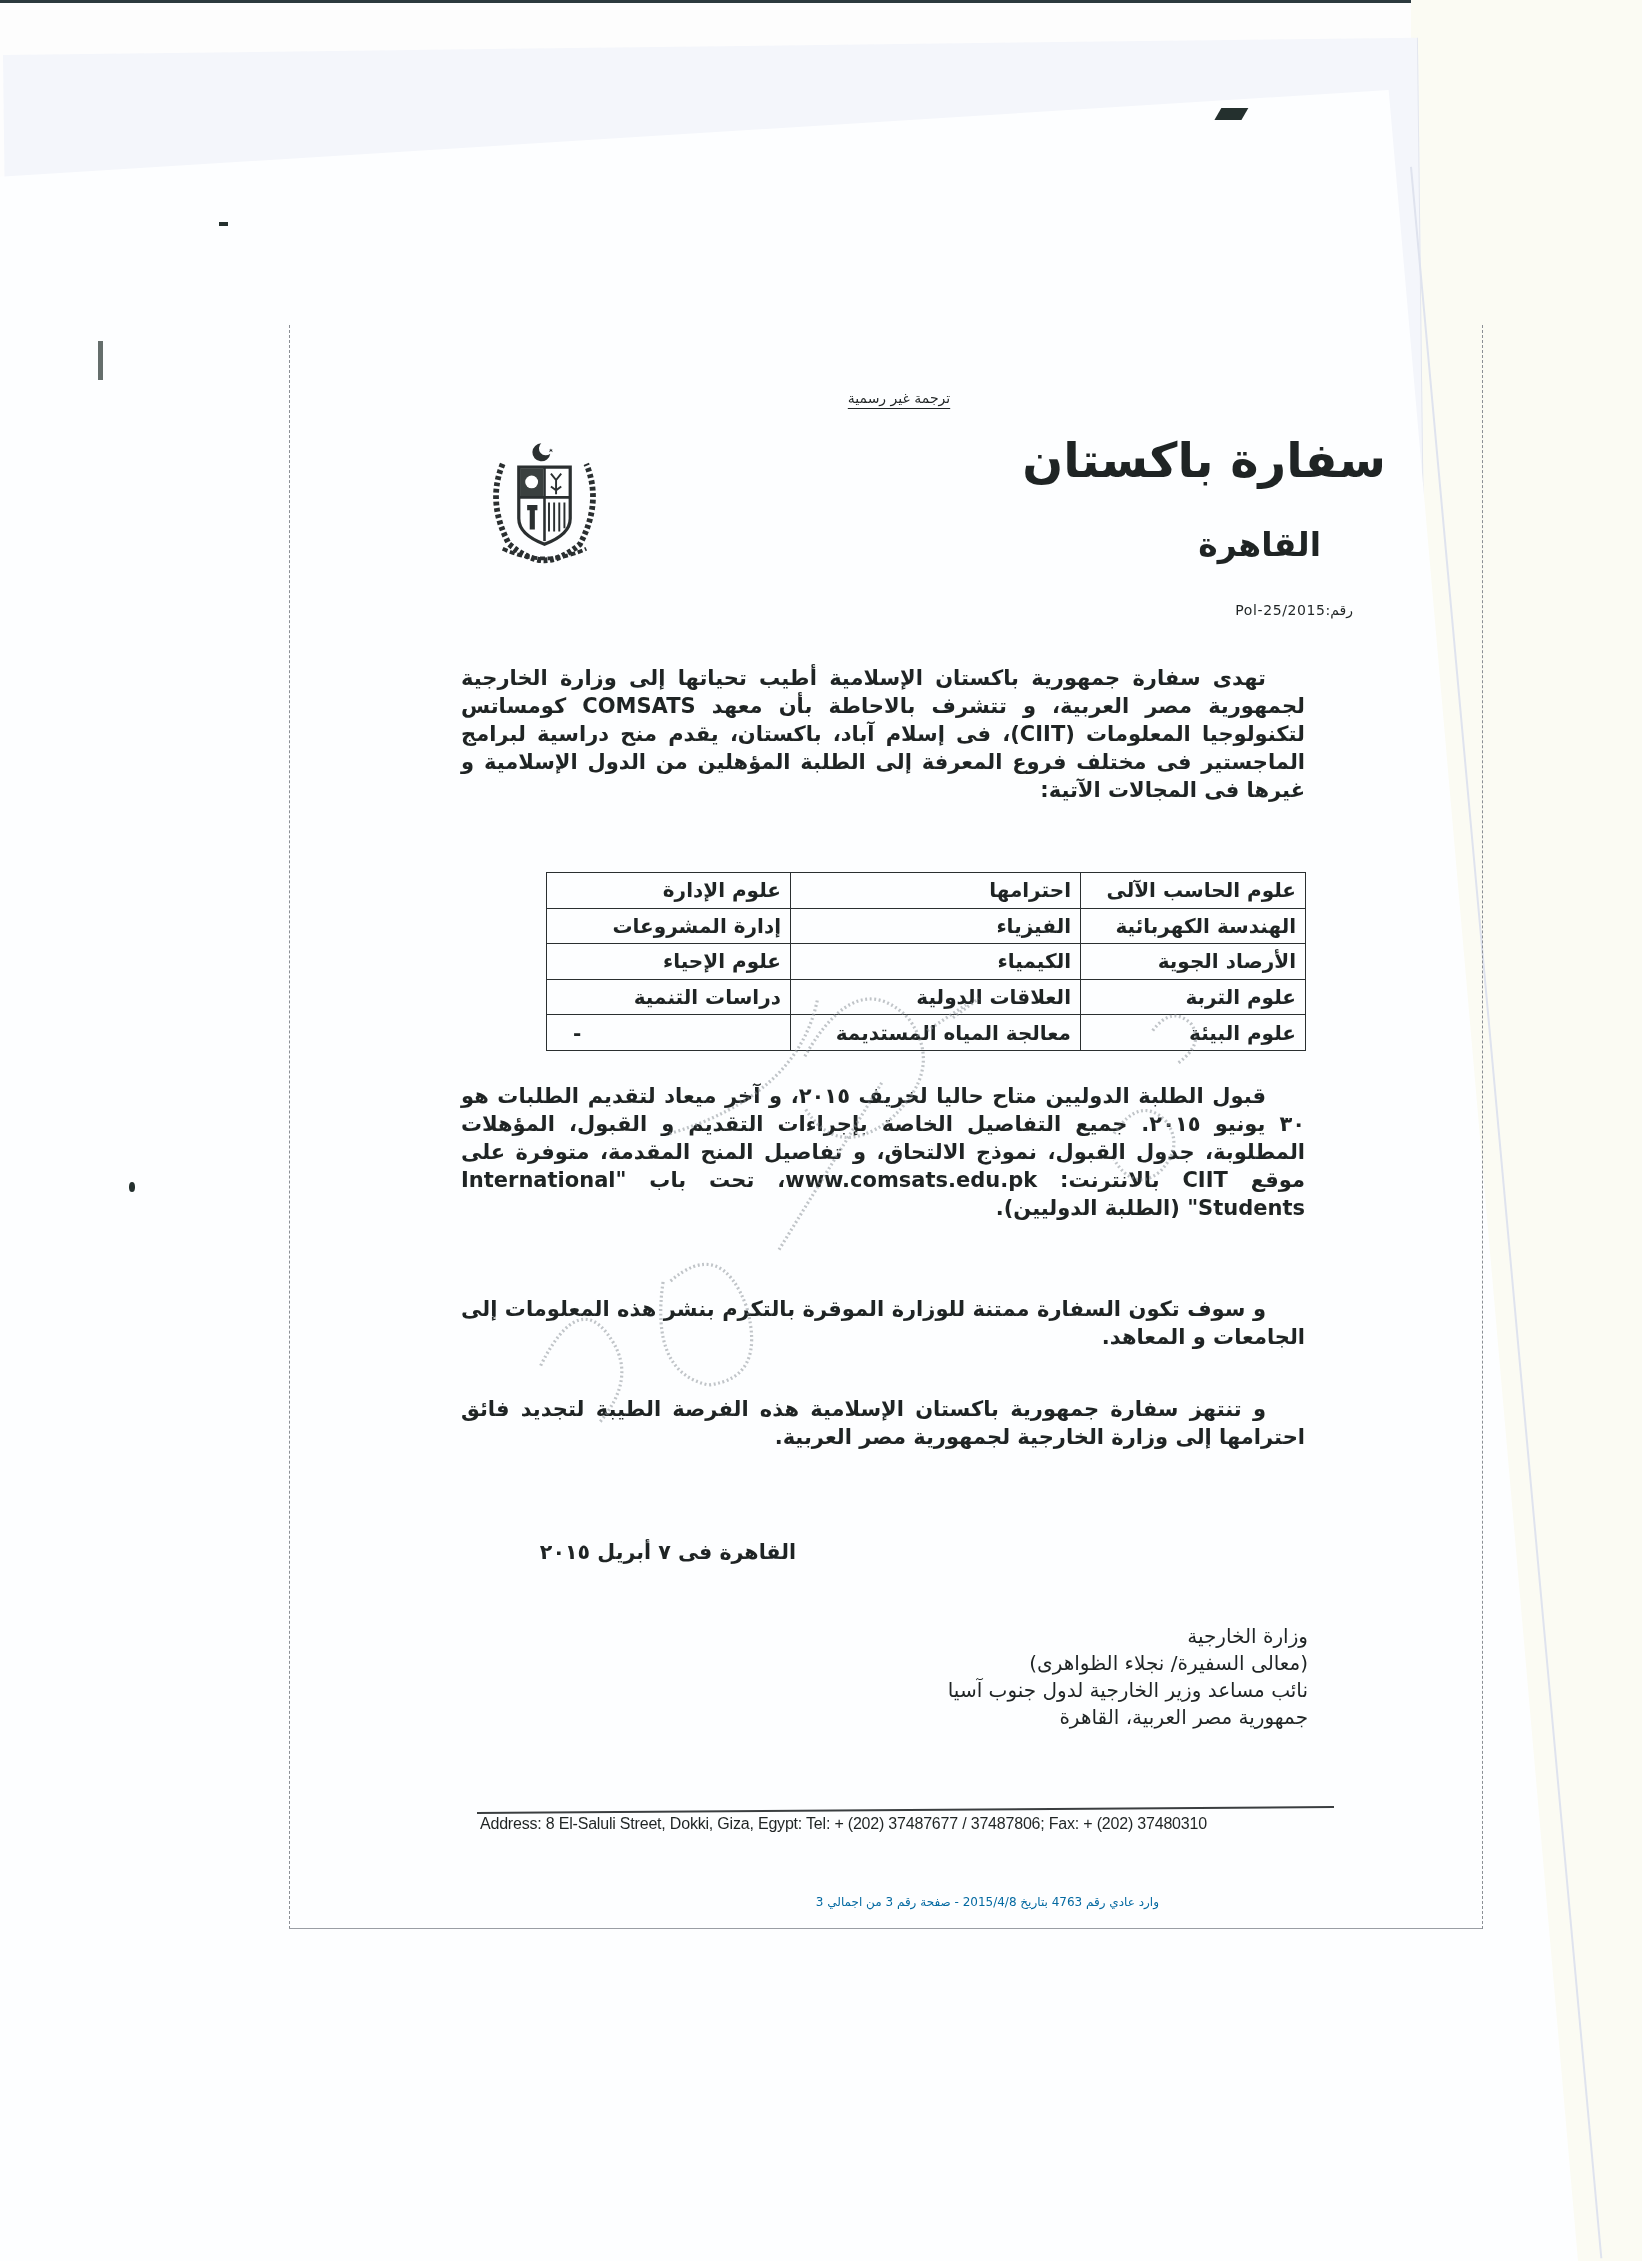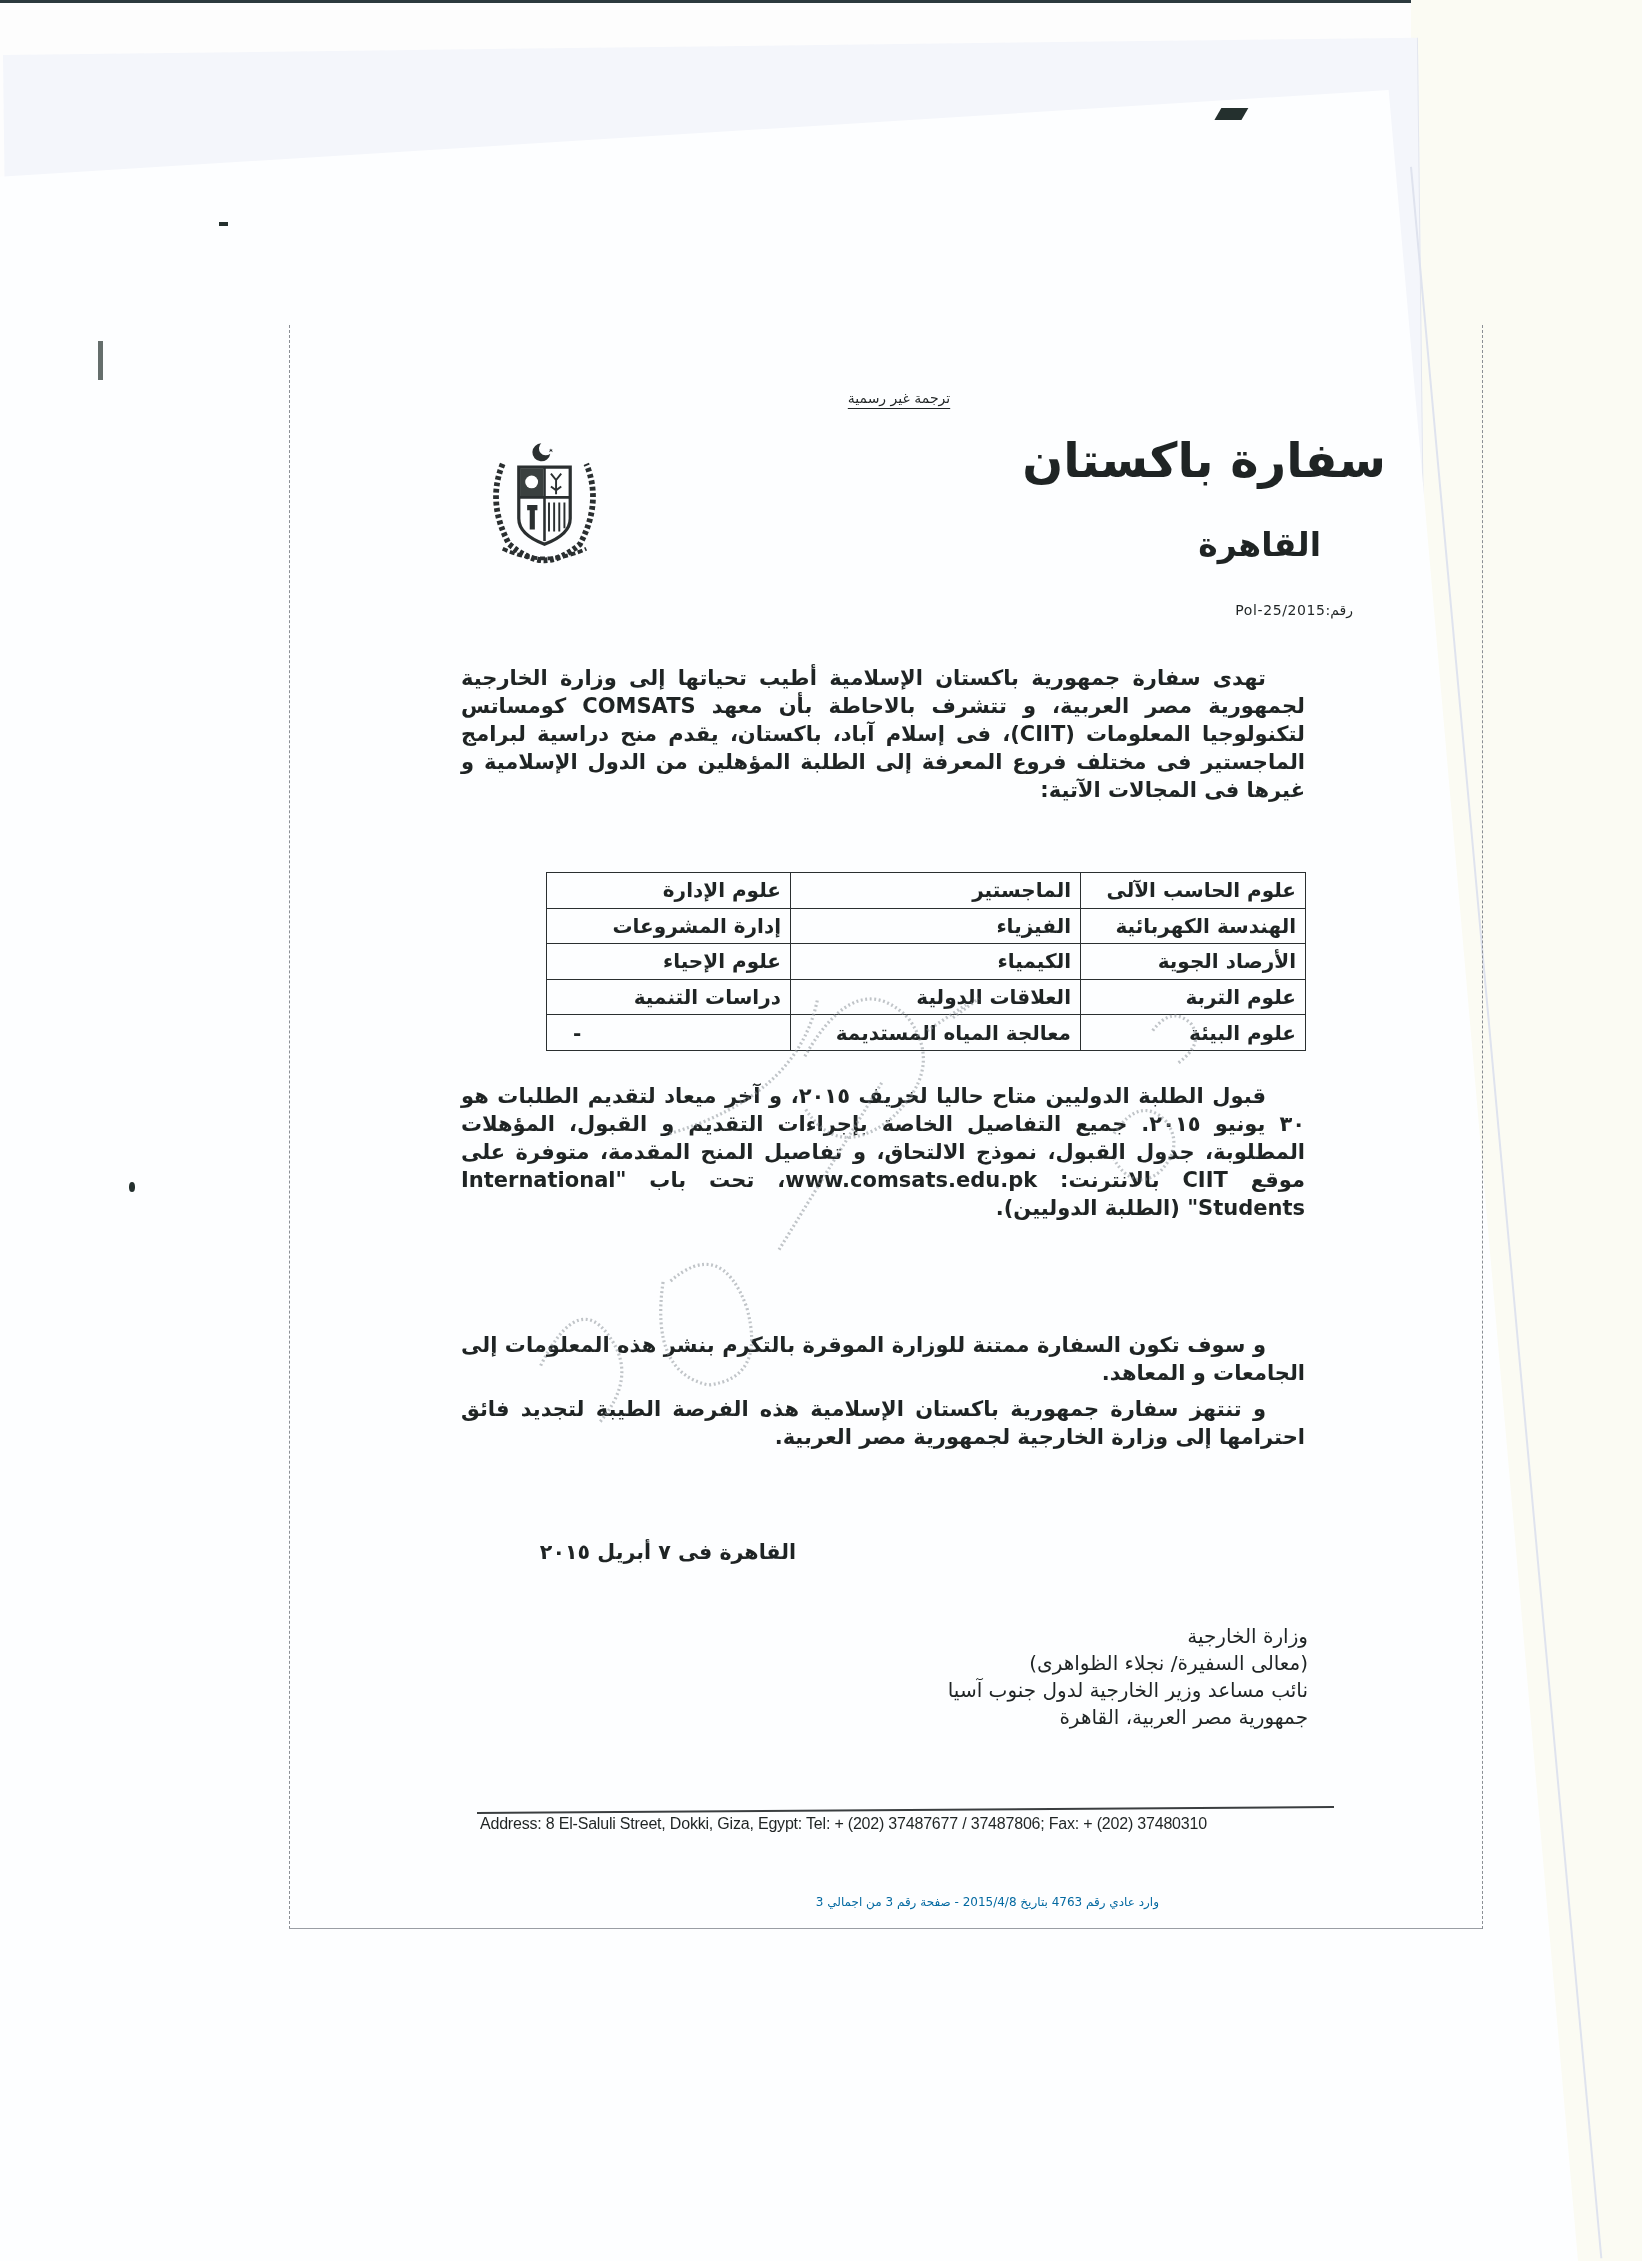--- a/index.html
+++ b/index.html
@@ -51,21 +51,21 @@
     .ref-no { left: 1095px; top: 602px; width: 258px; text-align: right; font-size: 14px; }
     .ref-no .ref-val { direction: ltr; unicode-bidi: embed; letter-spacing: 0.6px; }
 
     .para {
       left: 461px; width: 844px; font-size: 21px; line-height: 28px;
       text-align: justify; text-align-last: right; font-weight: bold;
     }
     .para .indent { display: inline-block; width: 39px; }
     .p1 { top: 664px; }
     .p2 { top: 1082px; }
-    .p3 { top: 1295px; margin-top: 36px; }
+    .p3 { top: 1295px; }
     .p4 { top: 1395px; }
 
     .fields-table {
       position: absolute; left: 546px; top: 872px; width: 760px;
       border-collapse: collapse; direction: rtl; font-size: 20px; font-weight: bold;
     }
     .fields-table td { border: 1.3px solid #2a2f30; padding: 1.3px 9px; height: 32px; text-align: right; }
     .fields-table td.c1 { width: 206px; margin-left: 15px; }
     .fields-table td.c2 { width: 271px; }
 
@@ -126,21 +126,21 @@
 </div>
 
 <div class="abs rtl para p1">
   <span class="indent"></span><span>تهدى سفارة جمهورية باكستان الإسلامية أطيب تحياتها إلى وزارة الخارجية لجمهورية مصر العربية، و تتشرف بالاحاطة بأن معهد COMSATS كومساتس لتكنولوجيا المعلومات (CIIT)، فى إسلام آباد، باكستان، يقدم منح دراسية لبرامج الماجستير فى مختلف فروع المعرفة إلى الطلبة المؤهلين من الدول الإسلامية و غيرها فى المجالات الآتية:</span>
 </div>
 
 <table class="fields-table">
   <tbody>
     <tr>
       <td class="c1">علوم الحاسب الآلى</td>
-      <td class="c2">الماجستير</td>
+      <td class="c2">احترامها</td>
       <td>علوم الإدارة</td>
     </tr>
     <tr>
       <td class="c1">الهندسة الكهربائية</td>
       <td class="c2">الفيزياء</td>
       <td>إدارة المشروعات</td>
     </tr>
     <tr>
       <td class="c1">الأرصاد الجوية</td>
       <td class="c2">الكيمياء</td>

